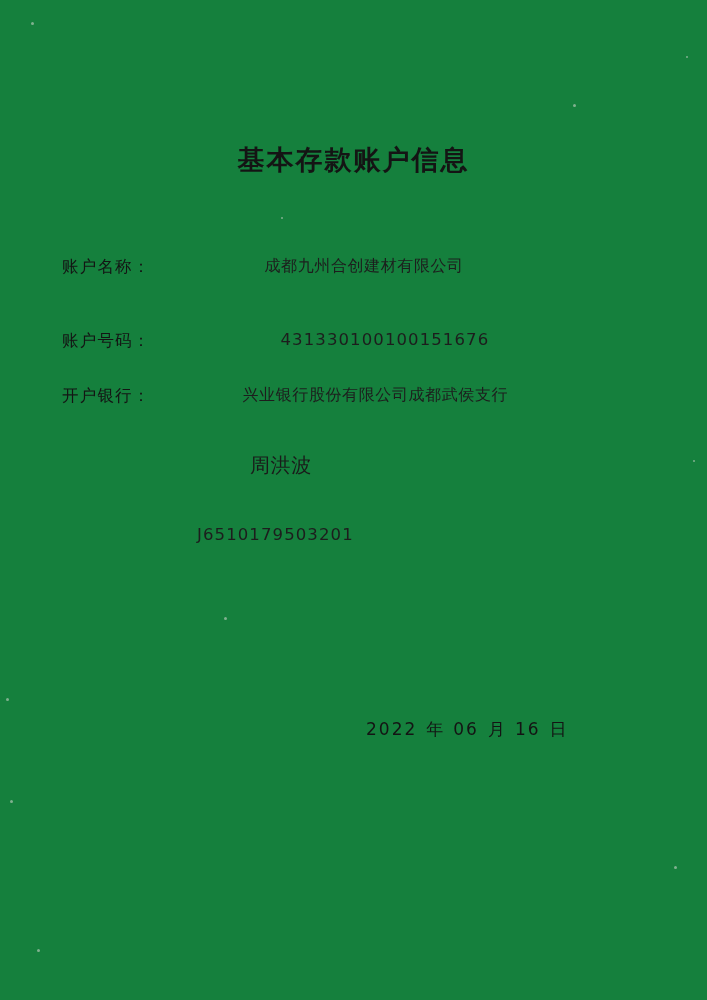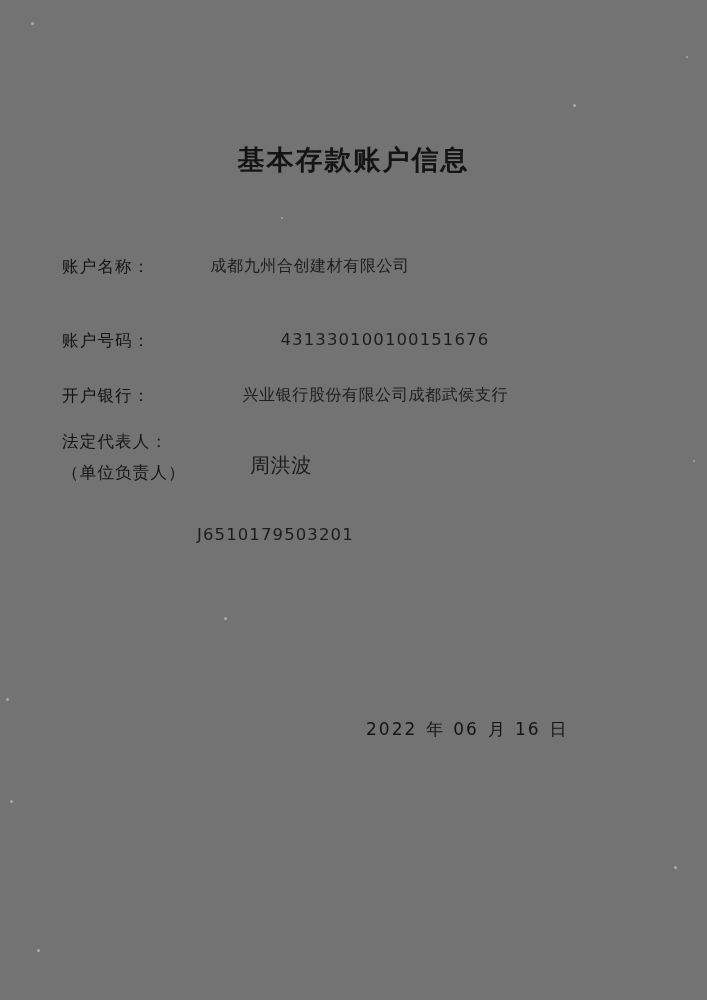--- a/index.html
+++ b/index.html
@@ -12,21 +12,21 @@
     height: 1000px;
     position: relative;
     font-family: "DejaVu Sans", "Liberation Sans", sans-serif;
     color: #1a1a1a;
     overflow: hidden;
   }
   
   .page {
     position: absolute;
     inset: 0;
-    background: #737373;
+    background: #15803d;
     text-decoration: underline;
   }
   .speck {
     position: absolute;
     background: #d8d8d4;
     border-radius: 50%;
     opacity: .55;
   }
   .doc-title {
     position: absolute;
@@ -54,21 +54,21 @@
     font-size: 16px;
     color: #1d1d1d;
     letter-spacing: .6px;
     white-space: nowrap;
   }
   .value-mono {
     font-size: 16.5px;
     letter-spacing: 1.1px;
   }
   #field-account-name { top: 256px; left: 62px; }
-  #field-account-name .field-value { margin-left: 60px; }
+  #field-account-name .field-value { margin-left: 114px; }
 
   #field-account-number { top: 330px; left: 62px; }
   #field-account-number .field-value { margin-left: 130px; }
 
   #field-bank { top: 385px; left: 62px; }
   #field-bank .field-value { margin-left: 92px; }
 
   #field-legal-rep { top: 431px; left: 62px; flex-direction: column; }
   #field-legal-rep .label-line2 { margin-top: 9px; }
   #legal-rep-value {
@@ -122,24 +122,20 @@
   <div class="field" id="field-account-number">
     <div class="field-label">账户号码：</div>
     <div class="field-value value-mono">431330100100151676</div>
   </div>
 
   <div class="field" id="field-bank">
     <div class="field-label">开户银行：</div>
     <div class="field-value">兴业银行股份有限公司成都武侯支行</div>
   </div>
 
-  <div class="field" id="field-legal-rep">
-    <div class="field-label">法定代表人：</div>
-    <div class="field-label label-line2">（单位负责人）</div>
-  </div>
   <div id="legal-rep-value">周洪波</div>
 
   <div class="field" id="field-basic-account-no">
     <div class="field-value value-mono">J6510179503201</div>
   </div>
 
   <div class="date-line">
     <span class="date-num">2022</span>
     <span class="date-unit">年</span>
     <span class="date-num">06</span>

